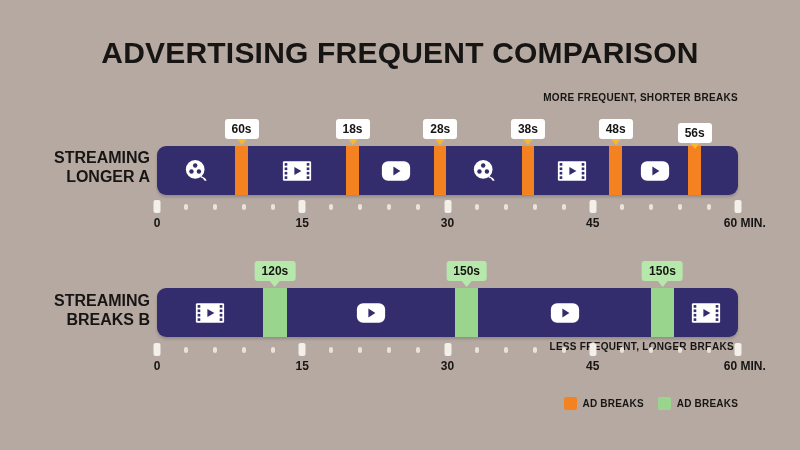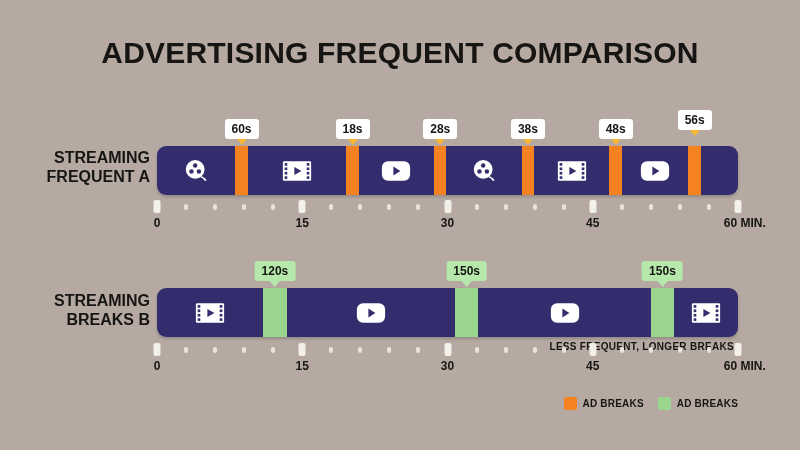--- a/index.html
+++ b/index.html
@@ -106,25 +106,26 @@
   .swatch{width:13px;height:13px;border-radius:2px;}
   .legend-text{font-size:10px;font-weight:bold;color:#171513;letter-spacing:.2px;}
 </style>
 </head>
 <body>
 
 <div id="stage">
 
   <div class="title">ADVERTISING FREQUENT COMPARISON</div>
 
+  <div class="note note-a">MORE FREQUENT, SHORTER BREAKS</div>
   <div class="note note-b">LESS FREQUENT, LONGER BREAKS</div>
 
   <div class="rowlabel rowlabel-a">
     <span>STREAMING</span>
-    <span class="l2">FREQUENT A</span>
+    <span class="l2">LONGER A</span>
   </div>
   <div class="rowlabel rowlabel-b">
     <span>STREAMING</span>
     <span class="l2">BREAKS B</span>
   </div>
 
   <div class="bar bar-a" id="bar-a">
       <div class="seg" style="width: 13.5%;">
         <span class="ico">
           <svg viewBox="0 0 32 32" fill="#fff">
@@ -264,21 +265,21 @@
         </span>
       </div>
     </div>
 
   <div id="callouts-a">
       <div class="callout callout-orange" style="left: 241.536px; top: 119px;">60s</div>
       <div class="callout callout-orange" style="left: 352.506px; top: 119px;">18s</div>
       <div class="callout callout-orange" style="left: 440.238px; top: 119px;">28s</div>
       <div class="callout callout-orange" style="left: 527.968px; top: 119px;">38s</div>
       <div class="callout callout-orange" style="left: 615.699px; top: 119px;">48s</div>
-      <div class="callout callout-orange" style="left: 694.715px; top: 110px; text-align: right;">56s</div>
+      <div class="callout callout-orange" style="left: 694.715px; top: 123px; text-align: right;">56s</div>
     </div>
   <div id="callouts-b">
       <div class="callout callout-green" style="left: 274.943px; top: 261px;">120s</div>
       <div class="callout callout-green" style="left: 466.673px; top: 261px;">150s</div>
       <div class="callout callout-green" style="left: 662.47px; top: 261px;">150s</div>
     </div>
 
   <div class="axis axis-a" id="axis-a">
       <div class="tick major" style="left: 0%;"></div>
       <div class="tick minor" style="left: 5%;"></div>

